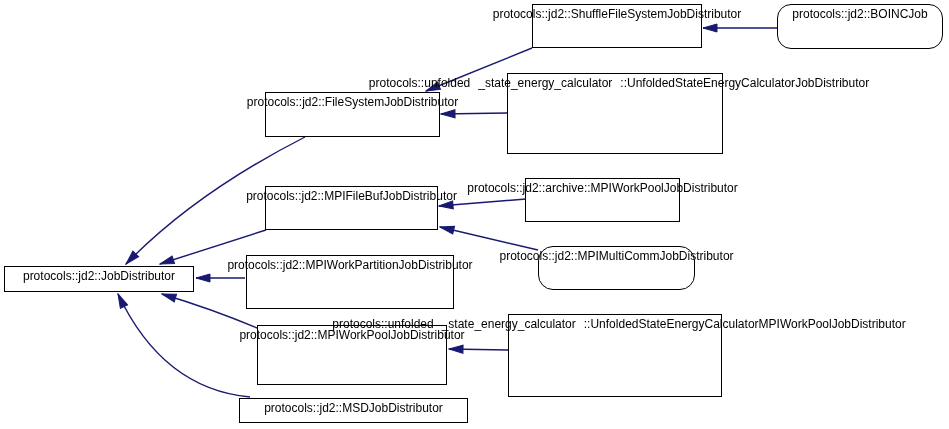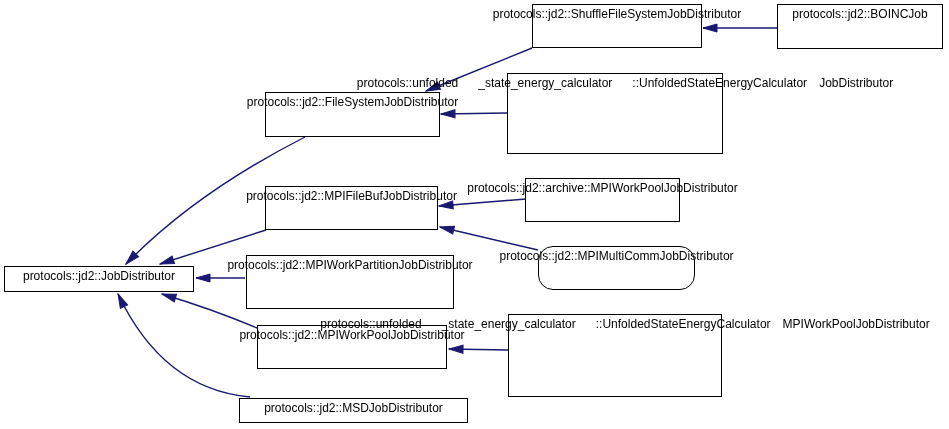--- a/index.html
+++ b/index.html
@@ -36,38 +36,37 @@
     justify-content: center;
     cursor: pointer;
   }
   .node div {
     white-space: nowrap;
   }
   
   .mixed div {
     text-align: left;
     padding-left: 8px;
-    margin-left: 12px;
   }
   .mixed div:last-child {
     text-align: center;
     padding-left: 0;
   }
   .n0  { left: 4px;   top: 266px; width: 190px; height: 26px; }
   .n1  { left: 265px; top: 92px;  width: 175px; height: 45px; }
   .n2  { left: 265px; top: 186px; width: 173px; height: 44px; }
   .n3  { left: 246px; top: 255px; width: 208px; height: 54px; }
-  .n4  { left: 257px; top: 325px; width: 190px; height: 44px; }
+  .n4  { left: 257px; top: 325px; width: 190px; height: 60px; }
   .n5  { left: 239px; top: 398px; width: 229px; height: 25px; }
   .n6  { left: 532px; top: 4px;   width: 170px; height: 44px; }
   .n7  { left: 507px; top: 73px;  width: 216px; height: 81px; }
   .n8  { left: 525px; top: 178px; width: 155px; height: 44px; }
   .n9  { left: 538px; top: 246px; width: 157px; height: 44px; border-radius: 15px; }
   .n10 { left: 508px; top: 314px; width: 214px; height: 83px; }
-  .n11 { left: 777px; top: 4px;   width: 166px; height: 45px; }
+  .n11 { left: 777px; top: 4px;   width: 166px; height: 45px; border-radius: 14px; }
 </style>
 </head>
 <body>
 
 <div id="graph">
 
   <svg id="edges" width="949" height="429" viewBox="0 0 949 429" xmlns="http://www.w3.org/2000/svg">
     <defs>
       <marker id="arrow" markerUnits="userSpaceOnUse" markerWidth="16" markerHeight="10" refX="15" refY="5" orient="auto">
         <path d="M15,5 L1,1 L1,9 z" fill="#191970" stroke="#191970"></path>

